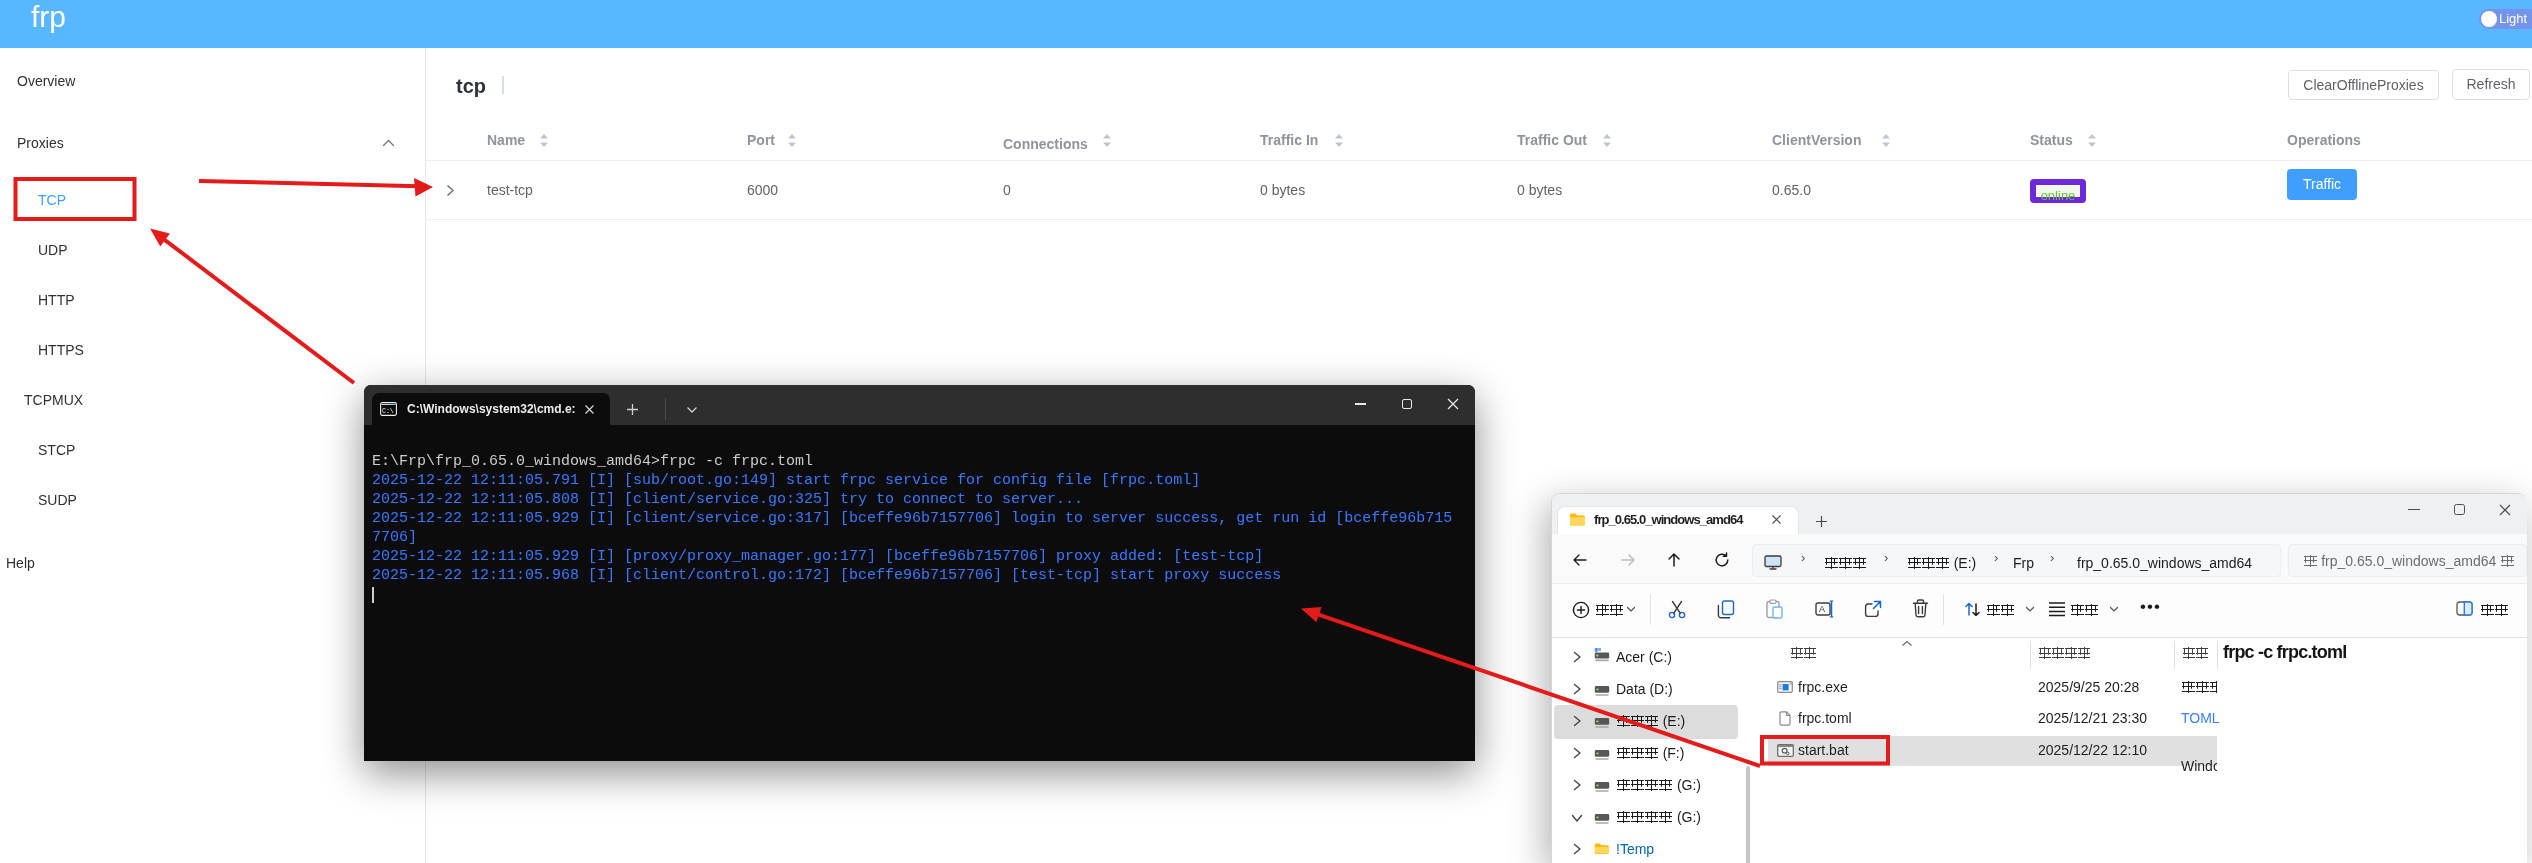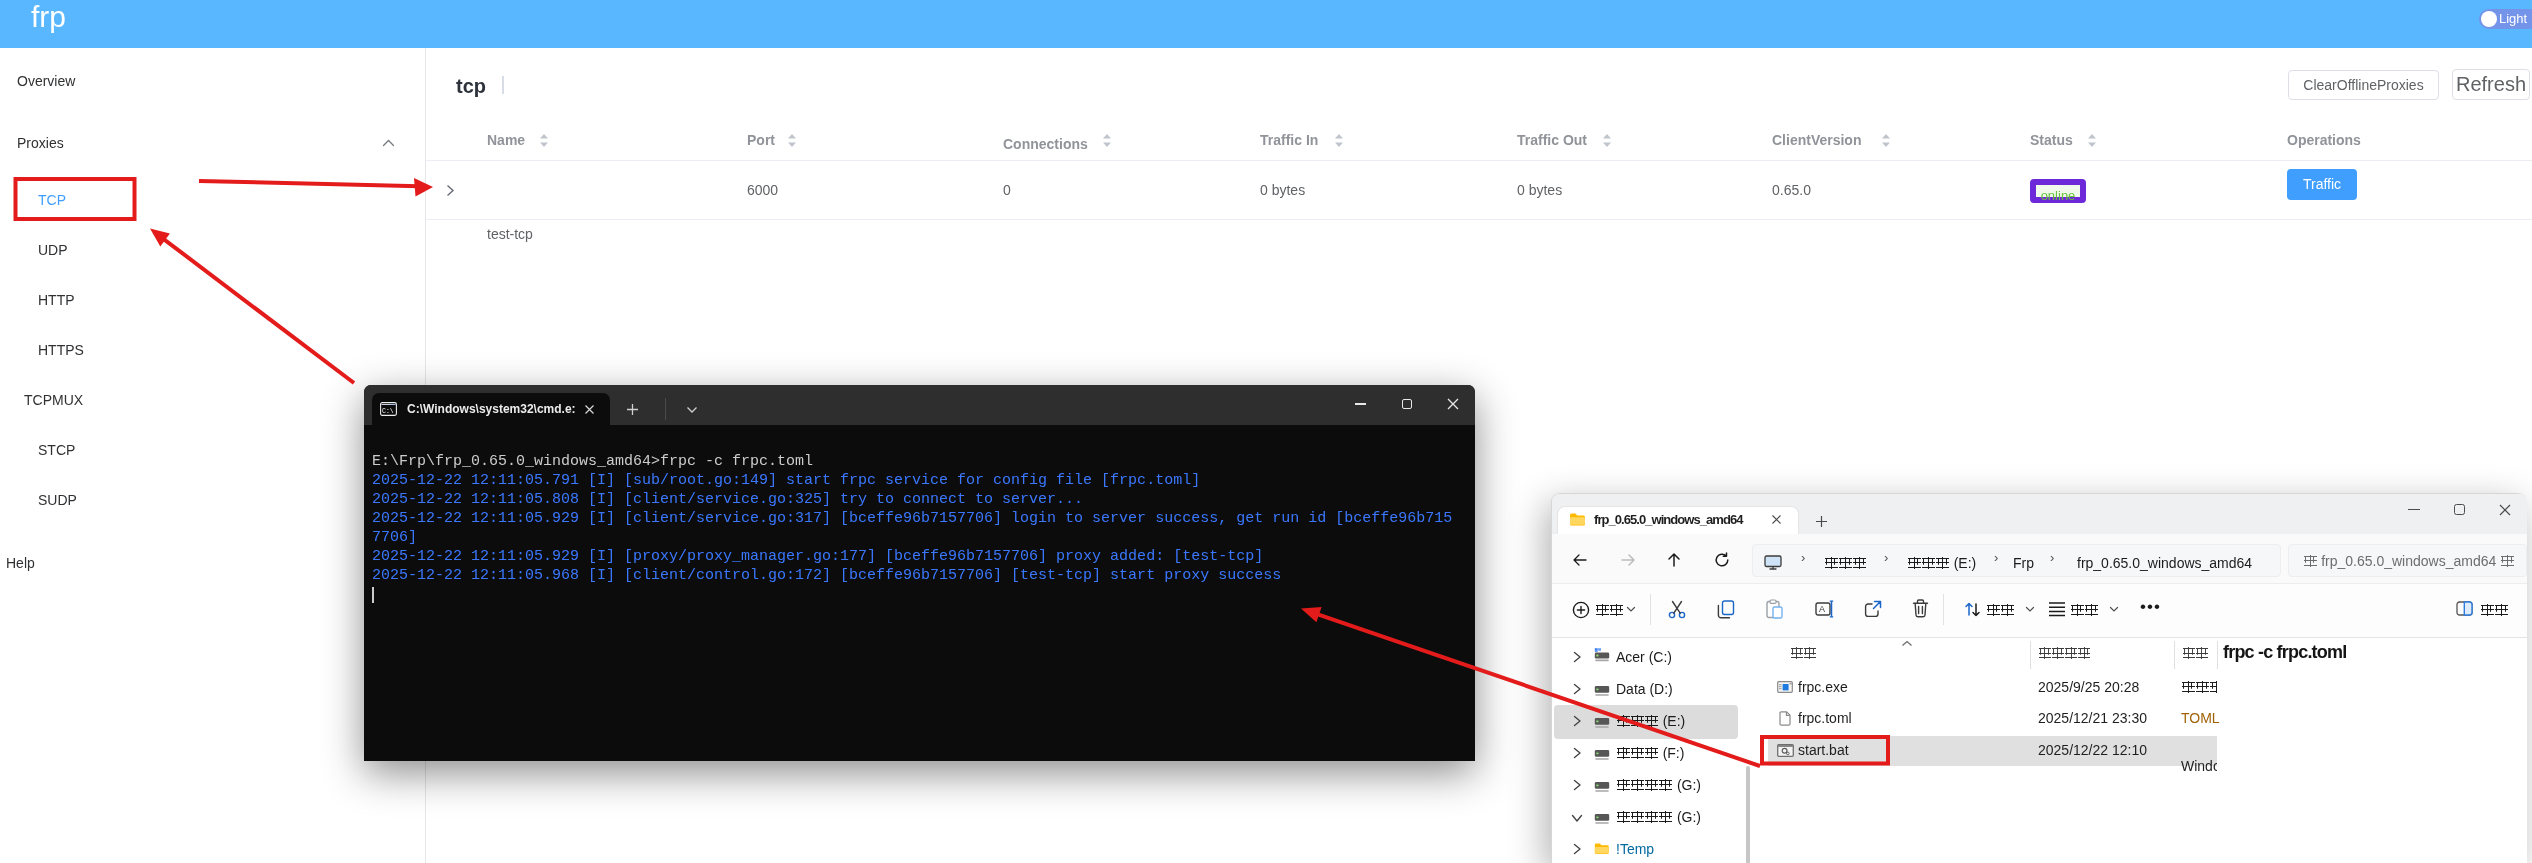--- a/index.html
+++ b/index.html
@@ -40,21 +40,21 @@
 <div class="abs t14" style="left:38px;top:290px;">HTTP</div>
 <div class="abs t14" style="left:38px;top:340px;">HTTPS</div>
 <div class="abs t14" style="left:24px;top:390px;">TCPMUX</div>
 <div class="abs t14" style="left:38px;top:440px;">STCP</div>
 <div class="abs t14" style="left:38px;top:490px;">SUDP</div>
 <div class="abs t14" style="left:6px;top:553px;">Help</div>
 
 <div class="abs" style="left:456px;top:74px;font-size:20px;font-weight:600;color:#2d323b;line-height:24px;">tcp</div>
 <div class="abs" style="left:502px;top:76px;width:2px;height:18px;background:#d8dce5;"></div>
 <div class="abs" style="left:2288px;top:70px;width:151px;height:30px;border:1px solid #dcdfe6;border-radius:4px;background:#fff;font-size:14px;color:#606266;text-align:center;line-height:28px;">ClearOfflineProxies</div>
-<div class="abs" style="left:2452px;top:69px;width:78px;height:31px;border:1px solid #dcdfe6;border-radius:4px;background:#fff;font-size:20px;color:#606266;text-align:center;line-height:29px;">Refresh</div>
+<div class="abs" style="left:2452px;top:69px;width:78px;height:31px;border:1px solid #dcdfe6;border-radius:4px;background:#fff;font-size:14px;color:#606266;text-align:center;line-height:29px;">Refresh</div>
 
 <div class="abs" style="left:426px;top:160px;width:2106px;height:1px;background:#ebeef5;"></div>
 <div class="abs" style="left:426px;top:219px;width:2106px;height:1px;background:#ebeef5;"></div>
 <div class="abs hname" style="left:487px;top:130px;">Name</div>
 <div class="abs hname" style="left:747px;top:130px;">Port</div>
 <div class="abs hname" style="left:1003px;top:134px;">Connections</div>
 <div class="abs hname" style="left:1260px;top:130px;">Traffic In</div>
 <div class="abs hname" style="left:1517px;top:130px;">Traffic Out</div>
 <div class="abs hname" style="left:1772px;top:130px;">ClientVersion</div>
 <div class="abs hname" style="left:2030px;top:130px;">Status</div>
@@ -85,21 +85,21 @@
     <path d="M2 10.5 L6 15 L10 10.5 Z" fill="#c0c4cc"></path>
   </svg>
 <svg class="abs" style="left:2086px;top:132px;" width="12" height="17" viewBox="0 0 12 17">
     <path d="M2 6.5 L6 2 L10 6.5 Z" fill="#c0c4cc"></path>
     <path d="M2 10.5 L6 15 L10 10.5 Z" fill="#c0c4cc"></path>
   </svg>
 
 <svg class="abs" style="left:444px;top:184px;" width="12" height="13" viewBox="0 0 12 13">
     <path d="M3.5 1.5 L9 6.5 L3.5 11.5" stroke="#666b74" stroke-width="1.4" fill="none"></path>
   </svg>
-<div class="abs cell" style="left:487px;top:180px;margin-top:44px;">test-tcp</div>
+<div class="abs cell" style="left:487px;top:180px;">test-tcp</div>
 <div class="abs cell" style="left:747px;top:180px;">6000</div>
 <div class="abs cell" style="left:1003px;top:180px;">0</div>
 <div class="abs cell" style="left:1260px;top:180px;">0 bytes</div>
 <div class="abs cell" style="left:1517px;top:180px;">0 bytes</div>
 <div class="abs cell" style="left:1772px;top:180px;">0.65.0</div>
 <div class="abs" style="left:2030px;top:179px;width:56px;height:24px;background:#f0f9eb;border:6px solid #6d28d9;border-radius:4px;font-size:13px;color:#67c23a;text-align:center;line-height:22px;">online</div>
 <div class="abs" style="left:2287px;top:169px;width:70px;height:31px;background:#409eff;border-radius:4px;font-size:14px;color:#fff;text-align:center;line-height:31px;">Traffic</div>
 
 <div class="abs" id="cmdwin" style="left:364px;top:385px;width:1111px;height:376px;border-radius:7px 7px 0 0;background:#0c0c0c;box-shadow:0 12px 40px rgba(0,0,0,0.45);overflow:hidden;">
   <div class="abs" style="left:0;top:0;width:1111px;height:40px;background:#2e2e2e;"></div>
@@ -358,21 +358,21 @@
   <div class="abs" style="left:246px;top:183px;font-size:14px;color:#1f1f1f;line-height:20px;">frpc.exe</div>
   <div class="abs" style="left:486px;top:183px;font-size:14px;color:#1f1f1f;line-height:20px;">2025/9/25 20:28</div>
   <div class="abs" style="left:629px;top:183px;width:36px;overflow:hidden;font-size:14px;color:#1f1f1f;line-height:20px;white-space:nowrap;"><span class="cn"></span><span class="cn"></span><span class="cn"></span></div>
 
   <svg class="abs" style="left:227px;top:217px;" width="12" height="15" viewBox="0 0 12 15">
       <path d="M1 2 a1.2 1.2 0 0 1 1.2 -1.2 h5.4 L11 4.2 V13 a1.2 1.2 0 0 1 -1.2 1.2 H2.2 A1.2 1.2 0 0 1 1 13 Z" fill="#fdfdfd" stroke="#8a8a8a" stroke-width="1.2"></path>
       <path d="M7.4 1 V4.4 H11" fill="none" stroke="#8a8a8a" stroke-width="1.1"></path>
     </svg>
   <div class="abs" style="left:246px;top:214px;font-size:14px;color:#1f1f1f;line-height:20px;">frpc.toml</div>
   <div class="abs" style="left:486px;top:214px;font-size:14px;color:#1f1f1f;line-height:20px;">2025/12/21 23:30</div>
-  <div class="abs" style="left:629px;top:214px;font-size:14px;color:#a16207;line-height:20px;">TOML</div>
+  <div class="abs" style="left:629px;top:214px;font-size:14px;color:#3b82f6;line-height:20px;">TOML</div>
 
   <svg class="abs" style="left:225px;top:250px;" width="17" height="13" viewBox="0 0 17 13">
       <rect x="0.7" y="0.7" width="15.6" height="11.6" rx="1" fill="#f2f2f2" stroke="#6f6f6f" stroke-width="1.3"></rect>
       <rect x="1.2" y="1.2" width="14.6" height="1.6" fill="#6f6f6f"></rect>
       <circle cx="7.6" cy="6.8" r="2.4" fill="none" stroke="#5f5f5f" stroke-width="1.2"></circle>
       <circle cx="10.8" cy="9.4" r="1.3" fill="none" stroke="#5f5f5f" stroke-width="1"></circle>
     </svg>
   <div class="abs" style="left:246px;top:246px;font-size:14px;color:#1f1f1f;line-height:20px;">start.bat</div>
   <div class="abs" style="left:486px;top:246px;font-size:14px;color:#1f1f1f;line-height:20px;">2025/12/22 12:10</div>
   <div class="abs" style="left:629px;top:246px;width:36px;overflow:hidden;font-size:14px;color:#1f1f1f;line-height:20px;white-space:nowrap;margin-top:16px;">Windo</div>

